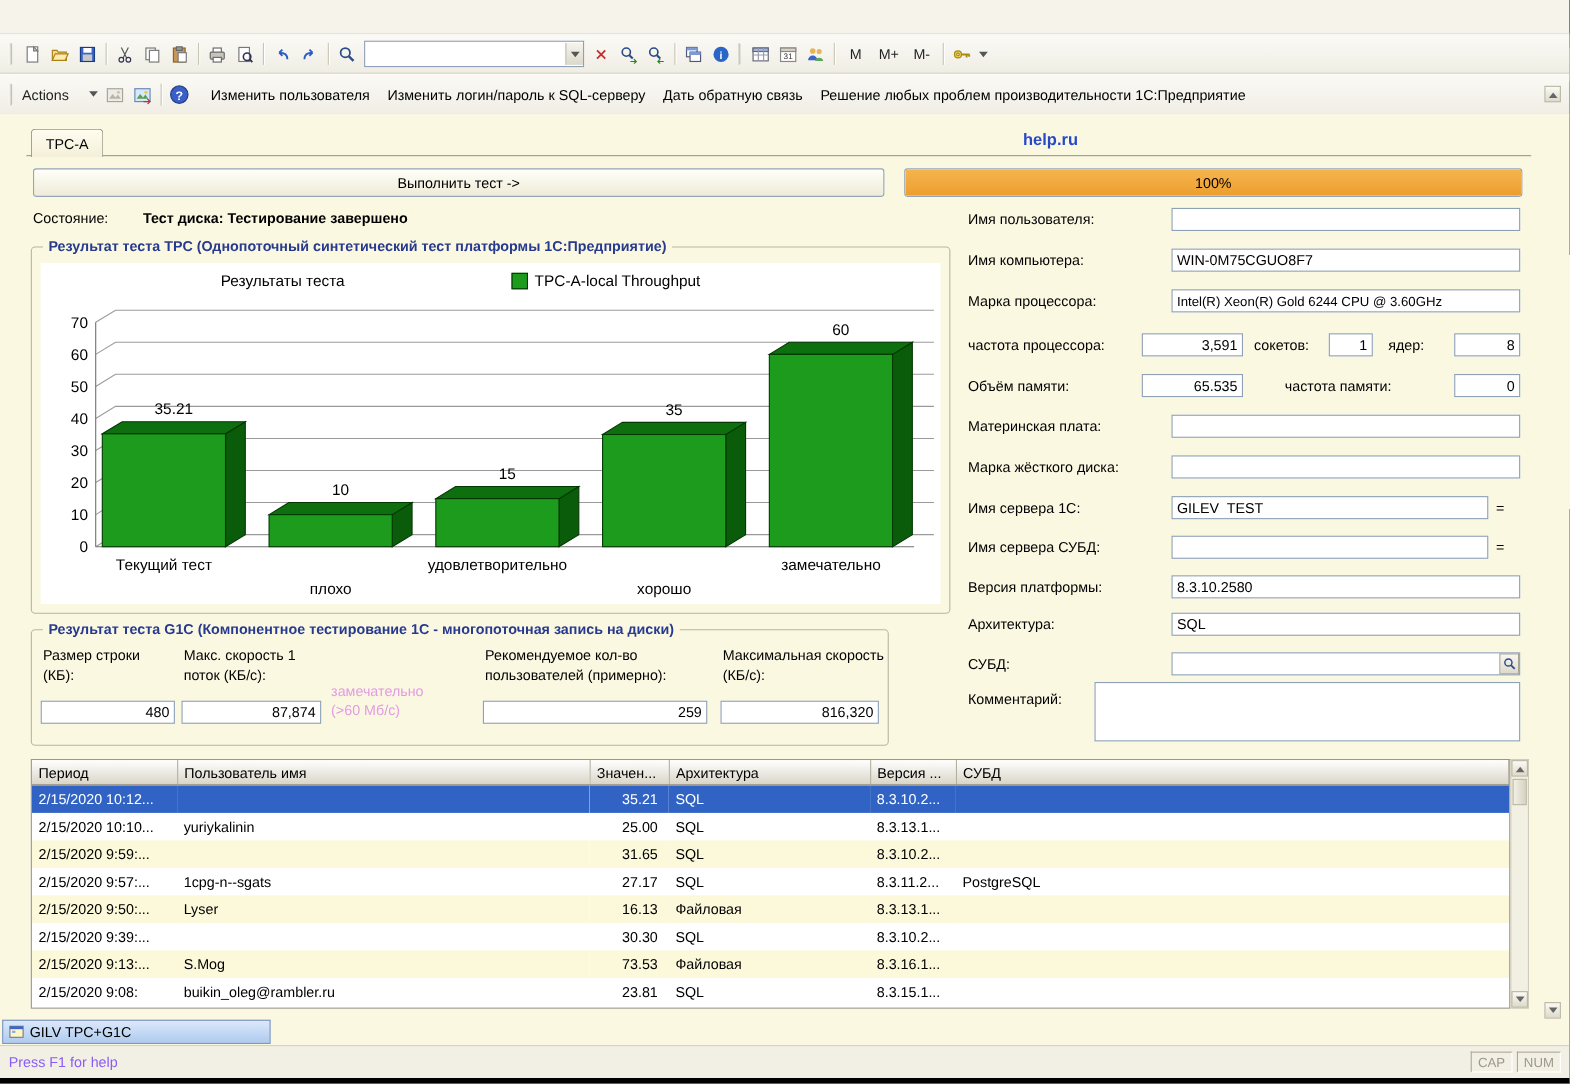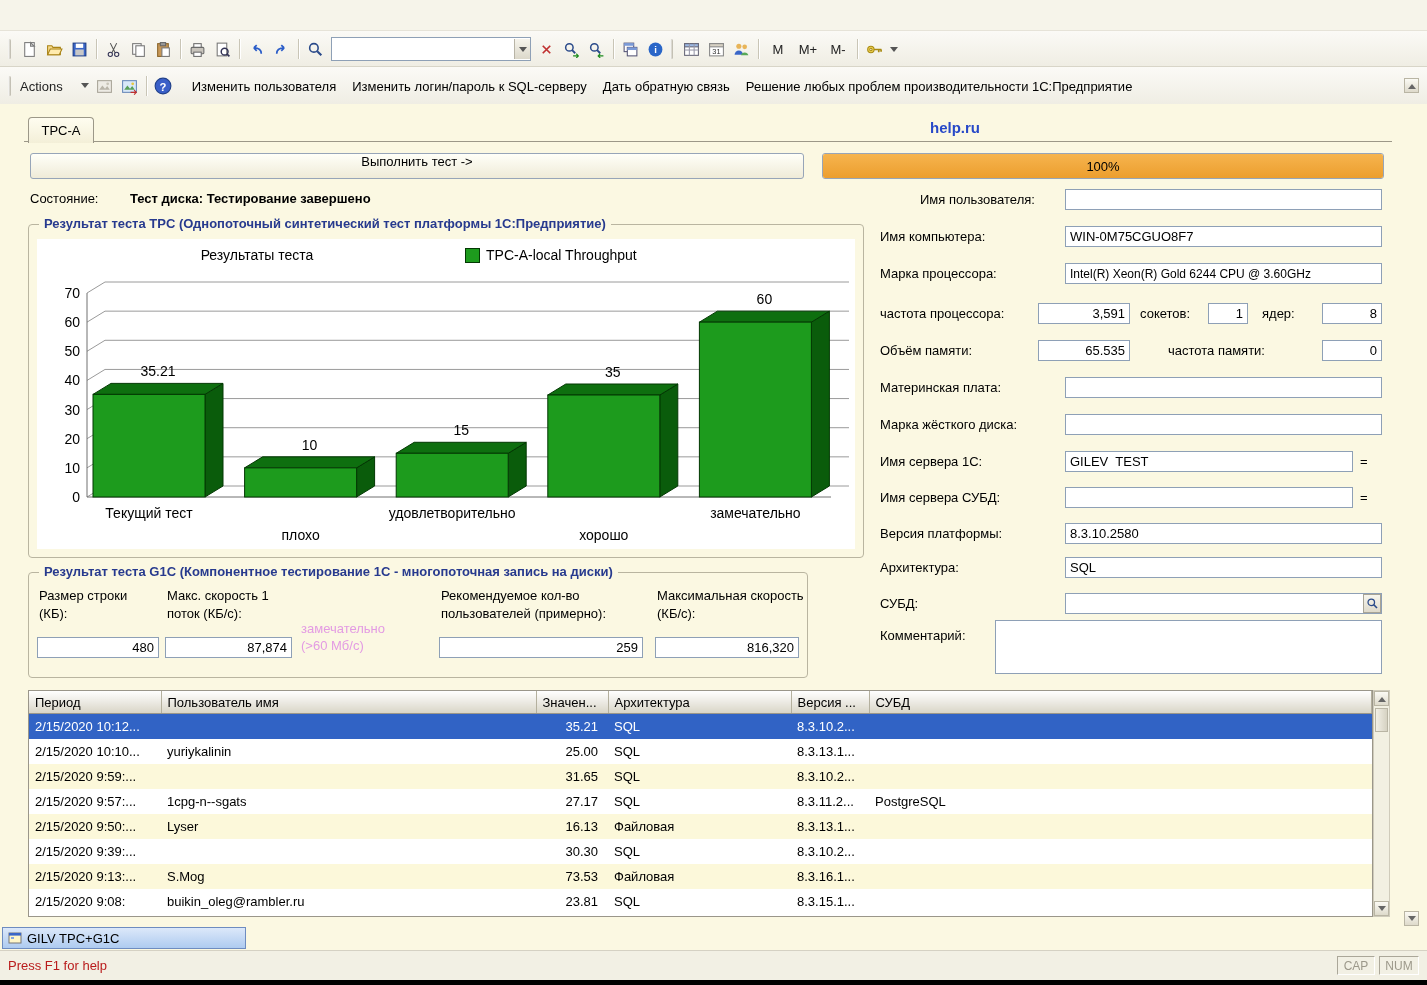--- a/index.html
+++ b/index.html
@@ -20,21 +20,21 @@
   .caret{width:0;height:0;border:4px solid transparent;border-top:5px solid #555;margin-top:5px;}
   .mbtn{min-width:24px;height:22px;display:flex;align-items:center;justify-content:center;padding:0 3px;color:#222;flex:0 0 auto;}
   .link{margin-left:16px;white-space:nowrap;}
   #main-bg{position:absolute;left:0;top:104px;width:1427px;height:846px;background:#FBF8E2;}
   #tab{position:absolute;left:28px;top:117px;width:64px;height:25px;z-index:2;
        background:linear-gradient(#FFFDF0,#F3EFD8);border:1px solid #9C9888;border-bottom:none;
        border-radius:4px 4px 0 0;display:flex;align-items:center;justify-content:center;}
   #tabline{position:absolute;left:24px;top:141px;width:1368px;height:1px;background:#9C9888;}
   #site{position:absolute;left:930px;top:119px;color:#2749C8;font-weight:bold;font-size:15px;}
   #run-btn{position:absolute;left:30px;top:153px;width:772px;height:24px;border:1px solid #97A5B8;border-radius:3px;
-       background:linear-gradient(#FFFFF8,#EFEBD8);display:flex;justify-content:center;}
+       background:linear-gradient(#FFFFF8,#EFEBD8);display:flex;align-items:center;justify-content:center;}
   #progress{position:absolute;left:822px;top:153px;width:560px;height:24px;border:1px solid #97A5B8;border-radius:3px;overflow:hidden;background:#fff;}
   #progress .fill{position:absolute;left:0;top:0;bottom:0;width:100%;background:linear-gradient(#F6B44E,#EC9E2E);}
   #progress .ptext{position:absolute;left:0;top:0;right:0;bottom:0;display:flex;align-items:center;justify-content:center;}
   .group{position:absolute;border:1px solid #B9B5A0;border-radius:4px;}
   .gtitle{position:absolute;left:10px;top:-9px;background:#FBF8E2;padding:0 5px;font-weight:bold;color:#273A8E;white-space:nowrap;}
   #chart-area{position:absolute;left:8px;top:14px;width:818px;height:310px;background:#fff;}
   #chart-title{position:absolute;left:0;top:8px;width:440px;text-align:center;font-size:14px;}
   #chart-legend{position:absolute;left:428px;top:8px;display:flex;align-items:center;gap:6px;font-size:14px;}
   .legend-sq{width:13px;height:13px;background:#1D9B1D;border:1px solid #033803;}
   #chart-svg{position:absolute;left:0;top:30px;}
@@ -356,21 +356,21 @@
     <div class="g1c-lbl" style="left:138px;top:14px;width:135px;">Макс. скорость 1 поток (КБ/с):</div>
     <input class="fld num" style="left: 136px; top: 64px; width: 127px;" value="87,874">
     <div class="note" style="left:272px;top:48px;">замечательно</div>
     <div class="note" style="left:272px;top:65px;">(&gt;60 Мб/с)</div>
     <div class="g1c-lbl" style="left:412px;top:14px;width:230px;">Рекомендуемое кол-во пользователей (примерно):</div>
     <input class="fld num" style="left: 410px; top: 64px; width: 204px;" value="259">
     <div class="g1c-lbl" style="left:628px;top:14px;width:160px;">Максимальная скорость (КБ/с):</div>
     <input class="fld num" style="left: 626px; top: 64px; width: 144px;" value="816,320">
   </div>
 
-  <span class="lbl" style="left:920px;top:192px;">Имя пользователя:</span>
+  <span class="lbl" style="left:880px;top:192px;">Имя пользователя:</span>
   <input class="fld" style="left: 1065px; top: 189px; width: 317px;" value="">
 
   <span class="lbl" style="left:880px;top:229px;">Имя компьютера:</span>
   <input class="fld" style="left: 1065px; top: 226px; width: 317px;" value="WIN-0M75CGUO8F7">
 
   <span class="lbl" style="left:880px;top:266px;">Марка процессора:</span>
   <input class="fld" style="left: 1065px; top: 263px; width: 317px; font-size: 12px;" value="Intel(R) Xeon(R) Gold 6244 CPU @ 3.60GHz">
 
   <span class="lbl" style="left:880px;top:306px;">частота процессора:</span>
   <input class="fld num" style="left: 1038px; top: 303px; width: 92px;" value="3,591">
@@ -527,19 +527,19 @@
   <div id="task-item">
     <svg width="14" height="14" viewBox="0 0 14 14">
         <rect x="1" y="2" width="12" height="10" fill="#FFF6C8" stroke="#777"></rect>
         <rect x="1" y="2" width="12" height="2.6" fill="#3A66C8"></rect>
         <rect x="3" y="6" width="3" height="2" fill="#88A8E0"></rect>
       </svg>
     <span>GILV TPC+G1C</span>
   </div>
 
   <div id="statusbar">
-    <span class="lbl" style="left:8px;top:7px;color:#b91c1c;">Press F1 for help</span>
+    <span class="lbl" style="left:8px;top:7px;color:#8b5cf6;">Press F1 for help</span>
     <div class="keybox" style="left:1337px;width:38px;">CAP</div>
     <div class="keybox" style="left:1379px;width:40px;">NUM</div>
   </div>
   <div id="blackbar"></div>
 
 </div>
 
 </body></html>

